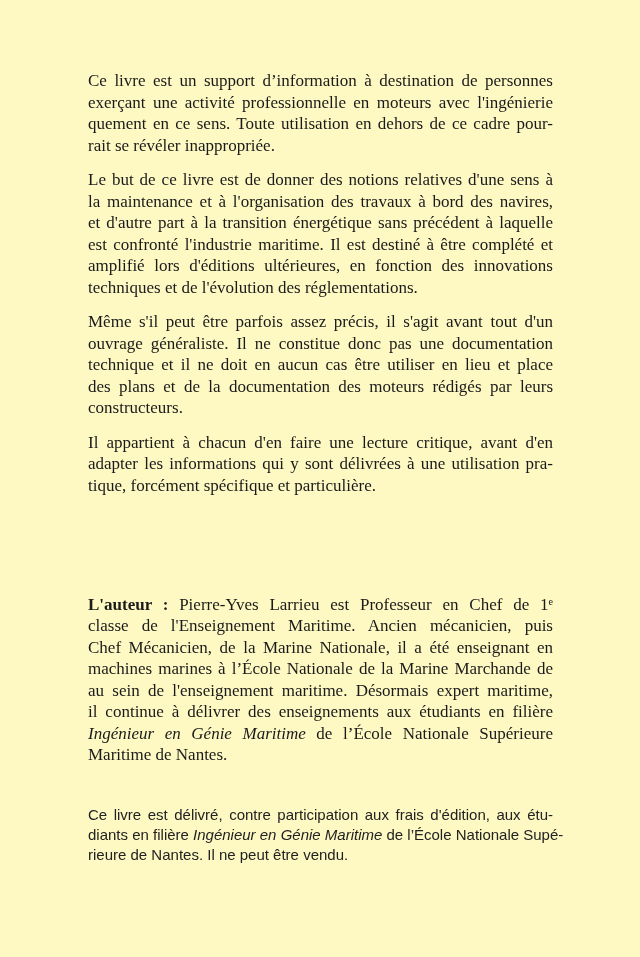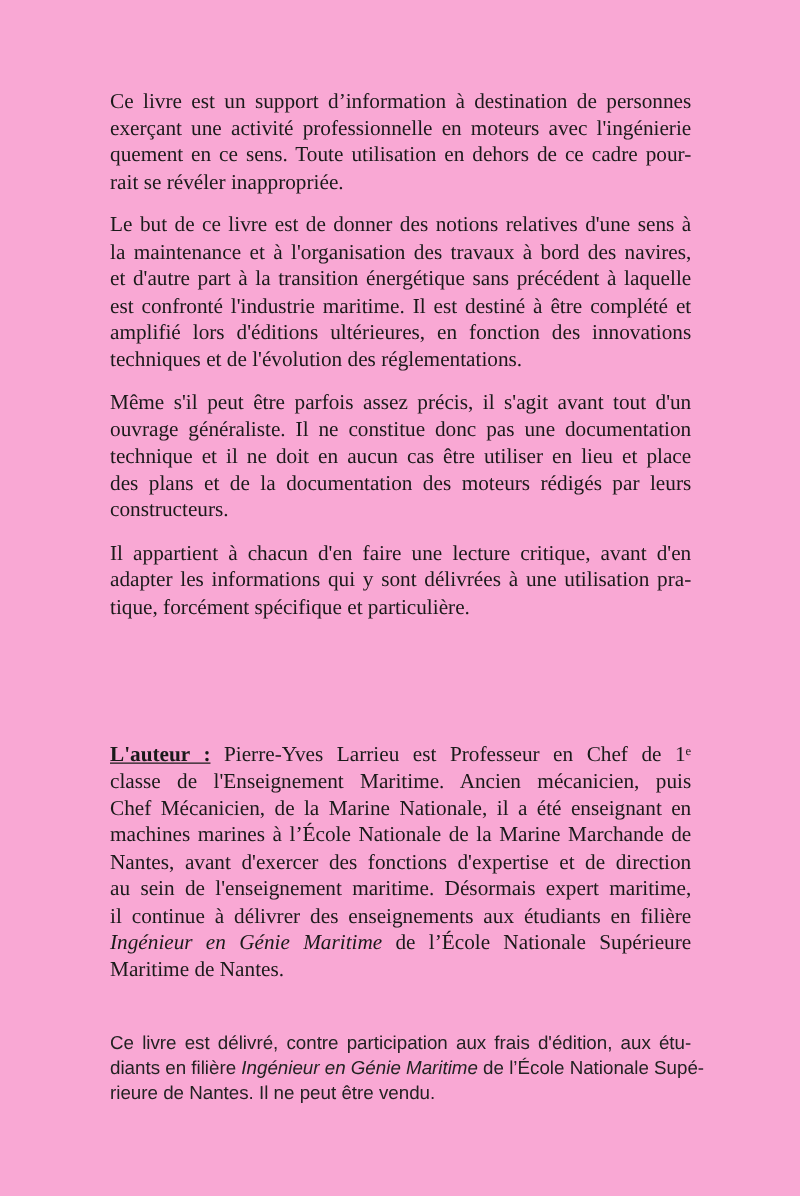--- a/index.html
+++ b/index.html
@@ -1,20 +1,20 @@
 <!DOCTYPE html>
 <html lang="fr"><head>
 <meta charset="utf-8">
 <style>
   html, body { margin: 0; padding: 0; background: #ffffff; }
   .page {
     position: relative;
     width: 640px;
     height: 957px;
-    background: #f9a8d4;
+    background: #fef9c3;
     box-sizing: border-box;
     padding: 70px 87px 0 88px;
     overflow: hidden;
     color: #1a1a1a;
   }
   .par { margin: 0 0 13px 0; }
   .serif {
     font-family: "Liberation Serif", "DejaVu Serif", serif;
     font-size: 17px;
     line-height: 21.5px;
@@ -26,21 +26,21 @@
     font-size: 15px;
     line-height: 20px;
     color: #222222;
   }
   .line {
     white-space: nowrap;
     text-align: justify;
     text-align-last: justify;
   }
   .line.last { text-align-last: left; }
-  .bold { font-weight: bold; text-decoration: underline; }
+  .bold { font-weight: bold; }
   .italic { font-style: italic; margin-top: 32px; }
   .sup { font-size: 0.6em; vertical-align: 0.45em; }
 </style>
 </head>
 <body>
 
 <div class="page">
 
   <div class="par serif">
     <div class="line">Ce livre est un support d’information à destination de personnes</div>
@@ -70,21 +70,20 @@
     <div class="line">Il appartient à chacun d'en faire une lecture critique, avant d'en</div>
     <div class="line">adapter les informations qui y sont délivrées à une utilisation pra-</div>
     <div class="line last">tique, forcément spécifique et particulière.</div>
   </div>
 
   <div class="par serif author">
     <div class="line"><span class="bold">L'auteur :</span><span> Pierre-Yves Larrieu est Professeur en Chef de 1</span><span class="sup">e</span></div>
     <div class="line">classe de l'Enseignement Maritime. Ancien mécanicien, puis</div>
     <div class="line">Chef Mécanicien, de la Marine Nationale, il a été enseignant en</div>
     <div class="line">machines marines à l’École Nationale de la Marine Marchande de</div>
-    <div class="line">Nantes, avant d'exercer des fonctions d'expertise et de direction</div>
     <div class="line">au sein de l'enseignement maritime. Désormais expert maritime,</div>
     <div class="line">il continue à délivrer des enseignements aux étudiants en filière</div>
     <div class="line"><span class="italic">Ingénieur en Génie Maritime</span><span> de l’École Nationale Supérieure</span></div>
     <div class="line last">Maritime de Nantes.</div>
   </div>
 
   <div class="par notice">
     <div class="line">Ce livre est délivré, contre participation aux frais d'édition, aux étu-</div>
     <div class="line"><span>diants en filière </span><span class="italic">Ingénieur en Génie Maritime</span><span> de l’École Nationale Supé-</span></div>
     <div class="line last">rieure de Nantes. Il ne peut être vendu.</div>

